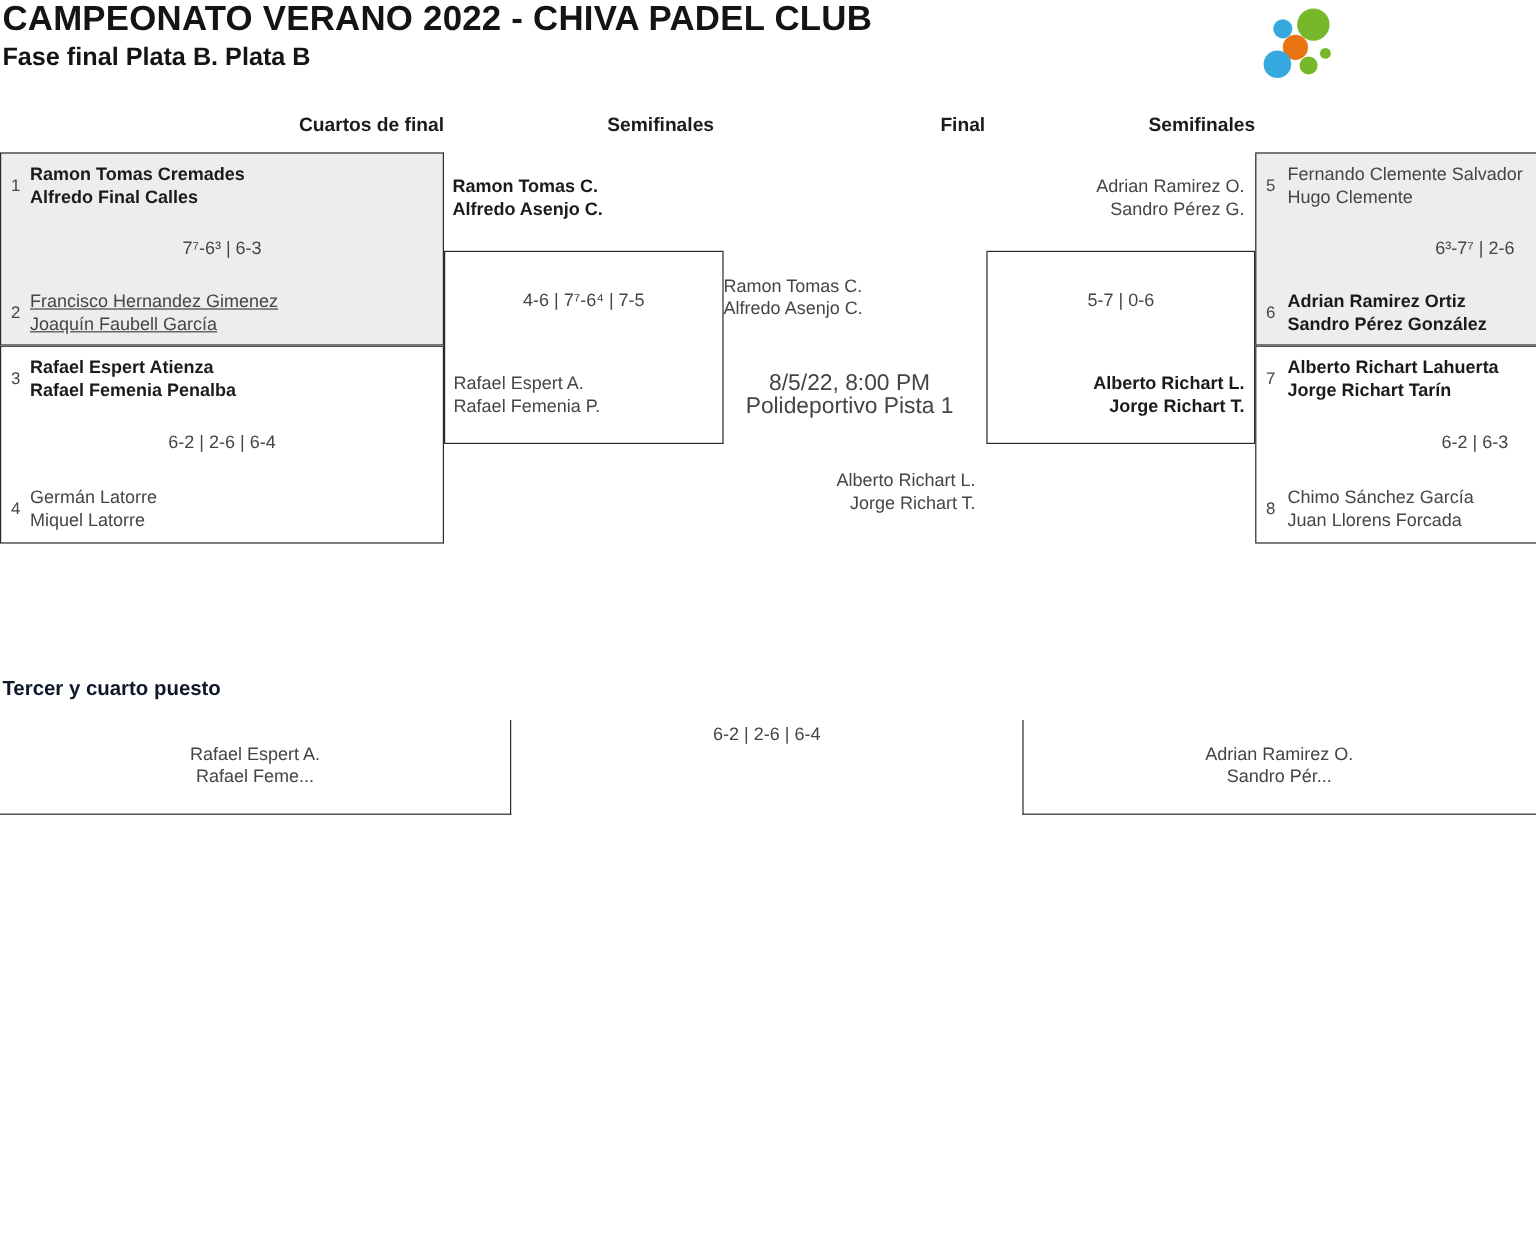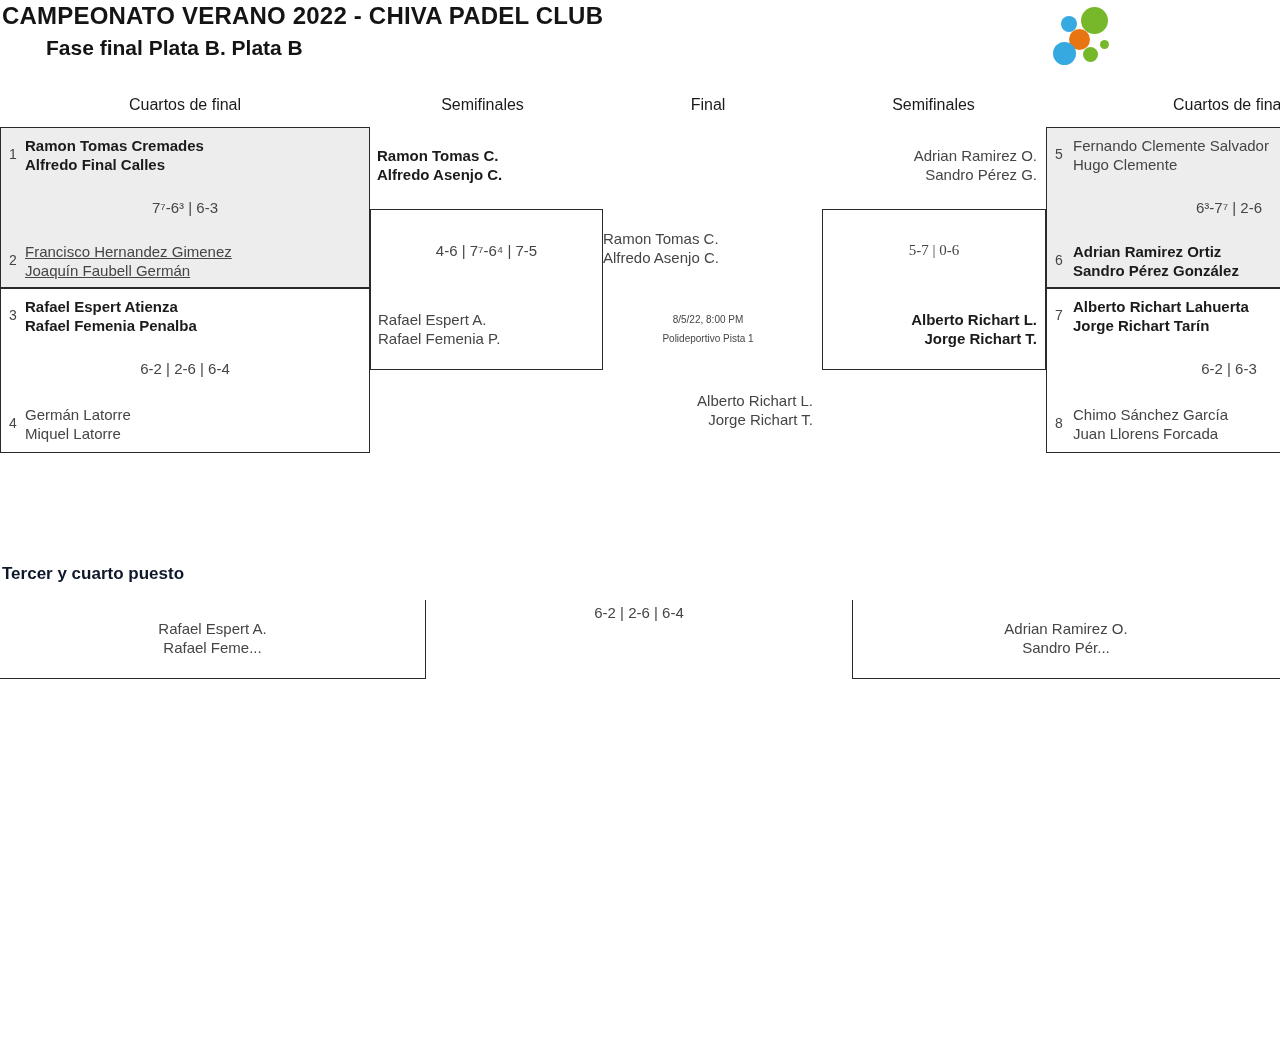--- a/index.html
+++ b/index.html
@@ -1,39 +1,39 @@
 <!DOCTYPE html>
 <html><head>
 <meta charset="utf-8">
 <style>
   html,body{margin:0;padding:0;background:#fff;}
   body{font-family:"Liberation Sans","DejaVu Sans",sans-serif;}
   #canvas{position:relative;width:1280px;height:1039px;background:#fff;overflow:hidden;}
 
-  .title{position:absolute;left:2px;top:2px;font-size:24px;line-height:28px;font-weight:700;color:#141414;letter-spacing:.2px;white-space:nowrap;}
-  .subtitle{position:absolute;left:2px;top:34px;font-size:21px;line-height:28px;font-weight:700;color:#141414;white-space:nowrap;margin-left:44px;}
+  .title{position:absolute;left:2px;top:2px;font-size:29px;line-height:28px;font-weight:700;color:#141414;letter-spacing:.2px;white-space:nowrap;}
+  .subtitle{position:absolute;left:2px;top:34px;font-size:21px;line-height:28px;font-weight:700;color:#141414;white-space:nowrap;}
 
   .logo{position:absolute;left:1050px;top:2px;width:228px;height:70px;}
   .dot{position:absolute;border-radius:50%;}
   .wordmark{position:absolute;left:60px;top:-2px;line-height:70px;font-size:54px;font-weight:700;color:#76b82a;letter-spacing:-2.5px;white-space:nowrap;}
 
-  .round-header{position:absolute;top:95px;height:20px;line-height:20px;font-size:16px;font-weight:400;color:#1b1b1b;text-align:center;white-space:nowrap;}
+  .round-header{position:absolute;top:95px;height:20px;line-height:20px;font-size:16px;font-weight:700;color:#1b1b1b;text-align:right;white-space:nowrap;}
 
   .box{position:absolute;border:1px solid #2a2a2a;box-sizing:border-box;background:#fff;}
   .box.shaded{background:#ededed;}
 
   .team{position:absolute;font-size:15px;line-height:19px;color:#454545;white-space:nowrap;}
   .team.winner{font-weight:700;color:#1b1b1b;}
   .team.right{text-align:right;}
   .team.center{text-align:center;}
 
   .score{position:absolute;left:0;width:100%;font-size:15px;line-height:19px;color:#454545;text-align:center;white-space:nowrap;}
   .seed{position:absolute;width:16px;font-size:14px;line-height:19px;color:#454545;text-align:center;}
 
-  .final-info{position:absolute;font-size:10px;line-height:19px;color:#454545;text-align:center;white-space:nowrap;}
+  .final-info{position:absolute;font-size:19px;line-height:19px;color:#454545;text-align:center;white-space:nowrap;}
 
   .tp-heading{position:absolute;left:2px;top:562px;font-size:17px;line-height:24px;font-weight:700;color:#0f172a;white-space:nowrap;}
   .tp-box{position:absolute;box-sizing:border-box;}
   .tp-box.left-half{border-right:1px solid #2a2a2a;border-bottom:1px solid #2a2a2a;}
   .tp-box.right-half{border-left:1px solid #2a2a2a;border-bottom:1px solid #2a2a2a;}
 </style>
 </head>
 <body>
 
 <div id="canvas">
@@ -59,21 +59,21 @@
   <div class="box shaded" style="left:0;top:127px;width:370px;height:161px;">
     <div class="seed" style="left:4px;top:17px;">1</div>
     <div class="team winner" style="left:24px;top:8px;">
       <div>Ramon Tomas Cremades</div>
       <div>Alfredo Final Calles</div>
     </div>
     <div class="score" style="top:70px;">7⁷-6³ | 6-3</div>
     <div class="seed" style="left:4px;top:123px;">2</div>
     <div class="team" style="left:24px;top:114px;text-decoration:underline;">
       <div>Francisco Hernandez Gimenez</div>
-      <div>Joaquín Faubell Germán</div>
+      <div>Joaquín Faubell García</div>
     </div>
   </div>
 
   <div class="box" style="left:0;top:288px;width:370px;height:165px;">
     <div class="seed" style="left:4px;top:17px;">3</div>
     <div class="team winner" style="left:24px;top:8px;">
       <div>Rafael Espert Atienza</div>
       <div>Rafael Femenia Penalba</div>
     </div>
     <div class="score" style="top:70px;">6-2 | 2-6 | 6-4</div>
@@ -107,21 +107,21 @@
   <div class="team right" style="left:595px;top:391px;width:218px;">
     <div>Alberto Richart L.</div>
     <div>Jorge Richart T.</div>
   </div>
 
   <div class="team right" style="left:822px;top:146px;width:215px;">
     <div>Adrian Ramirez O.</div>
     <div>Sandro Pérez G.</div>
   </div>
   <div class="box" style="left:822px;top:209px;width:224px;height:161px;">
-    <div class="score" style="top:31px;font-family:Liberation Serif, serif;">5-7 | 0-6</div>
+    <div class="score" style="top:31px;">5-7 | 0-6</div>
     <div class="team winner right" style="left:0;top:100px;width:214px;">
       <div>Alberto Richart L.</div>
       <div>Jorge Richart T.</div>
     </div>
   </div>
 
   <div class="box shaded" style="left:1046px;top:127px;width:366px;height:161px;">
     <div class="seed" style="left:4px;top:17px;">5</div>
     <div class="team" style="left:26px;top:8px;">
       <div>Fernando Clemente Salvador</div>

